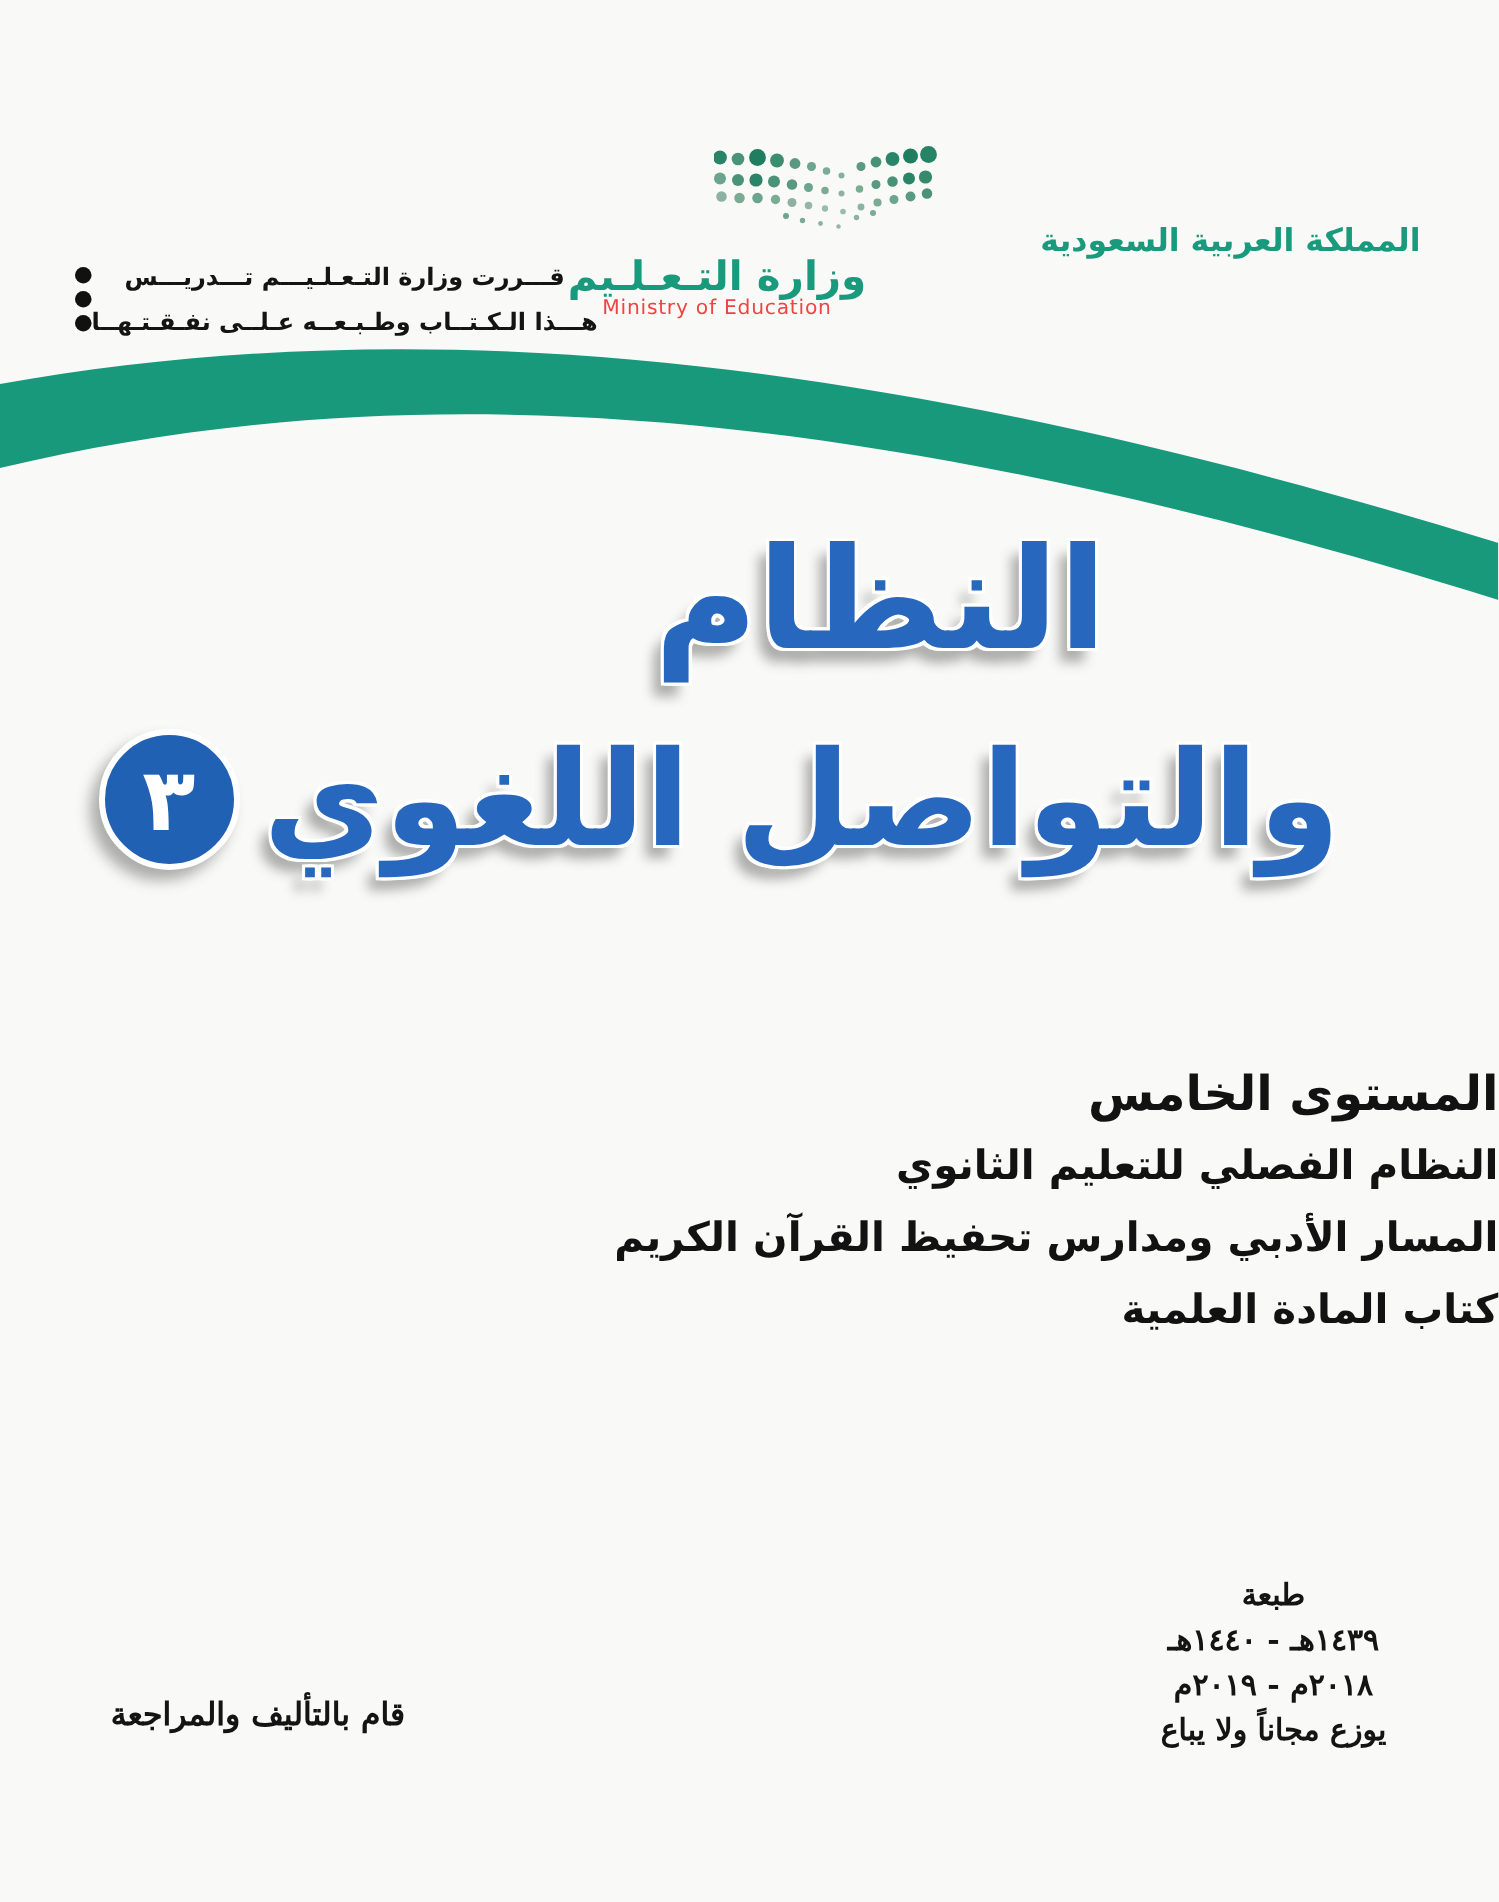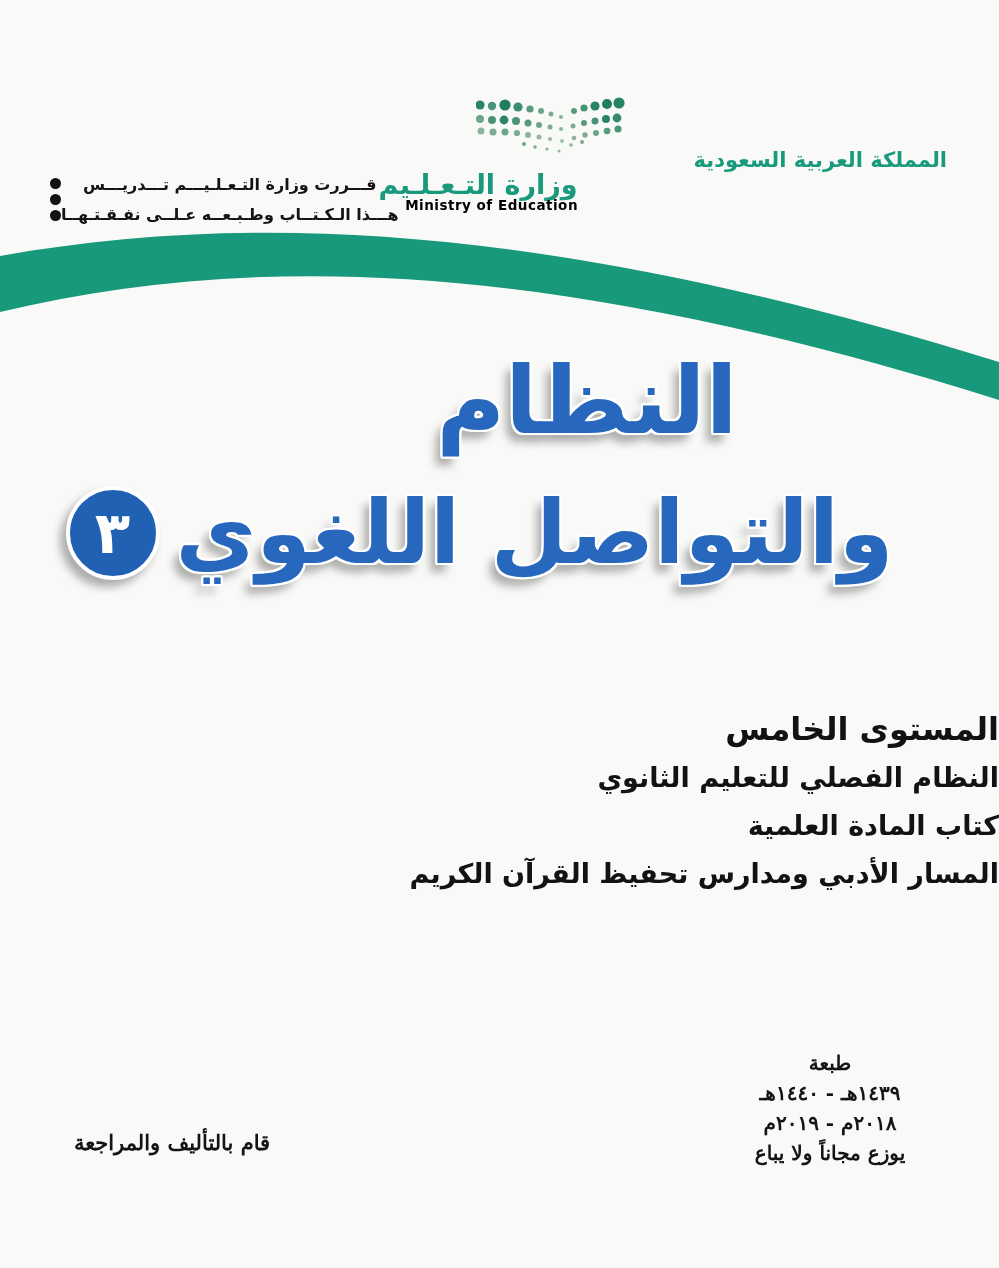--- a/index.html
+++ b/index.html
@@ -25,21 +25,21 @@
   
   .moe-logo{position:absolute;left:0;top:0;width:999px;}
   .moe-dots{position:absolute;left:476px;top:95px;}
   .moe-arabic{
     position:absolute;left:378px;top:157px;width:200px;
     text-align:center;direction:rtl;
     color:#199a7d;font-size:27px;font-weight:bold;white-space:nowrap;margin-top:12px;
   }
   .moe-english{
     position:absolute;left:378px;top:197px;width:200px;
-    text-align:right;color:#000000;font-size:13.5px;letter-spacing:.5px;white-space:nowrap;font-weight:bold;
+    text-align:center;color:#ef4444;font-size:13.5px;letter-spacing:.5px;white-space:nowrap;
   }
   
   .kingdom{
     position:absolute;right:52px;top:148px;
     direction:rtl;color:#199a7d;
     font-size:21px;font-weight:bold;white-space:nowrap;
   }
   
   .swoosh{position:absolute;left:0;top:0;}
   
@@ -70,21 +70,21 @@
   }
   
   .level{
     position:absolute;left:0;right:0;top:710px;
     direction:rtl;color:#121212;
   }
   .level .l1{font-size:32px;font-weight:bold;margin:0 0 14px 0;}
   .level .l{font-size:27px;font-weight:bold;margin:0 0 17px 0;}
   
   .edition{
-    position:absolute;right:79px;top:1048px;width:180px;
+    position:absolute;right:60px;top:1048px;width:180px;
     text-align:center;direction:rtl;color:#141414;
     font-family:"DejaVu Serif", serif;
     font-weight:bold;font-size:20px;line-height:1.5;
   }
   
   .authors{
     position:absolute;left:62px;top:1104px;width:220px;
     text-align:center;direction:rtl;color:#141414;
     font-family:"DejaVu Serif", serif;
     font-weight:bold;font-size:21px;line-height:1.65;margin-top:22px;
@@ -173,22 +173,22 @@
   <div class="title-line title-line2">
     <span class="words">والتواصل اللغوي</span>
     <span class="num-badge">
       <span>٣</span>
     </span>
   </div>
 
   <div class="level">
     <div class="l1">المستوى الخامس</div>
     <div class="l">النظام الفصلي للتعليم الثانوي</div>
+    <div class="l">المسار الأدبي ومدارس تحفيظ القرآن الكريم</div>
     <div class="l">كتاب المادة العلمية</div>
-    <div class="l">المسار الأدبي ومدارس تحفيظ القرآن الكريم</div>
   </div>
 
   <div class="edition">
     <div>طبعة</div>
     <div>١٤٣٩هـ - ١٤٤٠هـ</div>
     <div>٢٠١٨م - ٢٠١٩م</div>
     <div>يوزع مجاناً ولا يباع</div>
   </div>
 
   <div class="authors">

